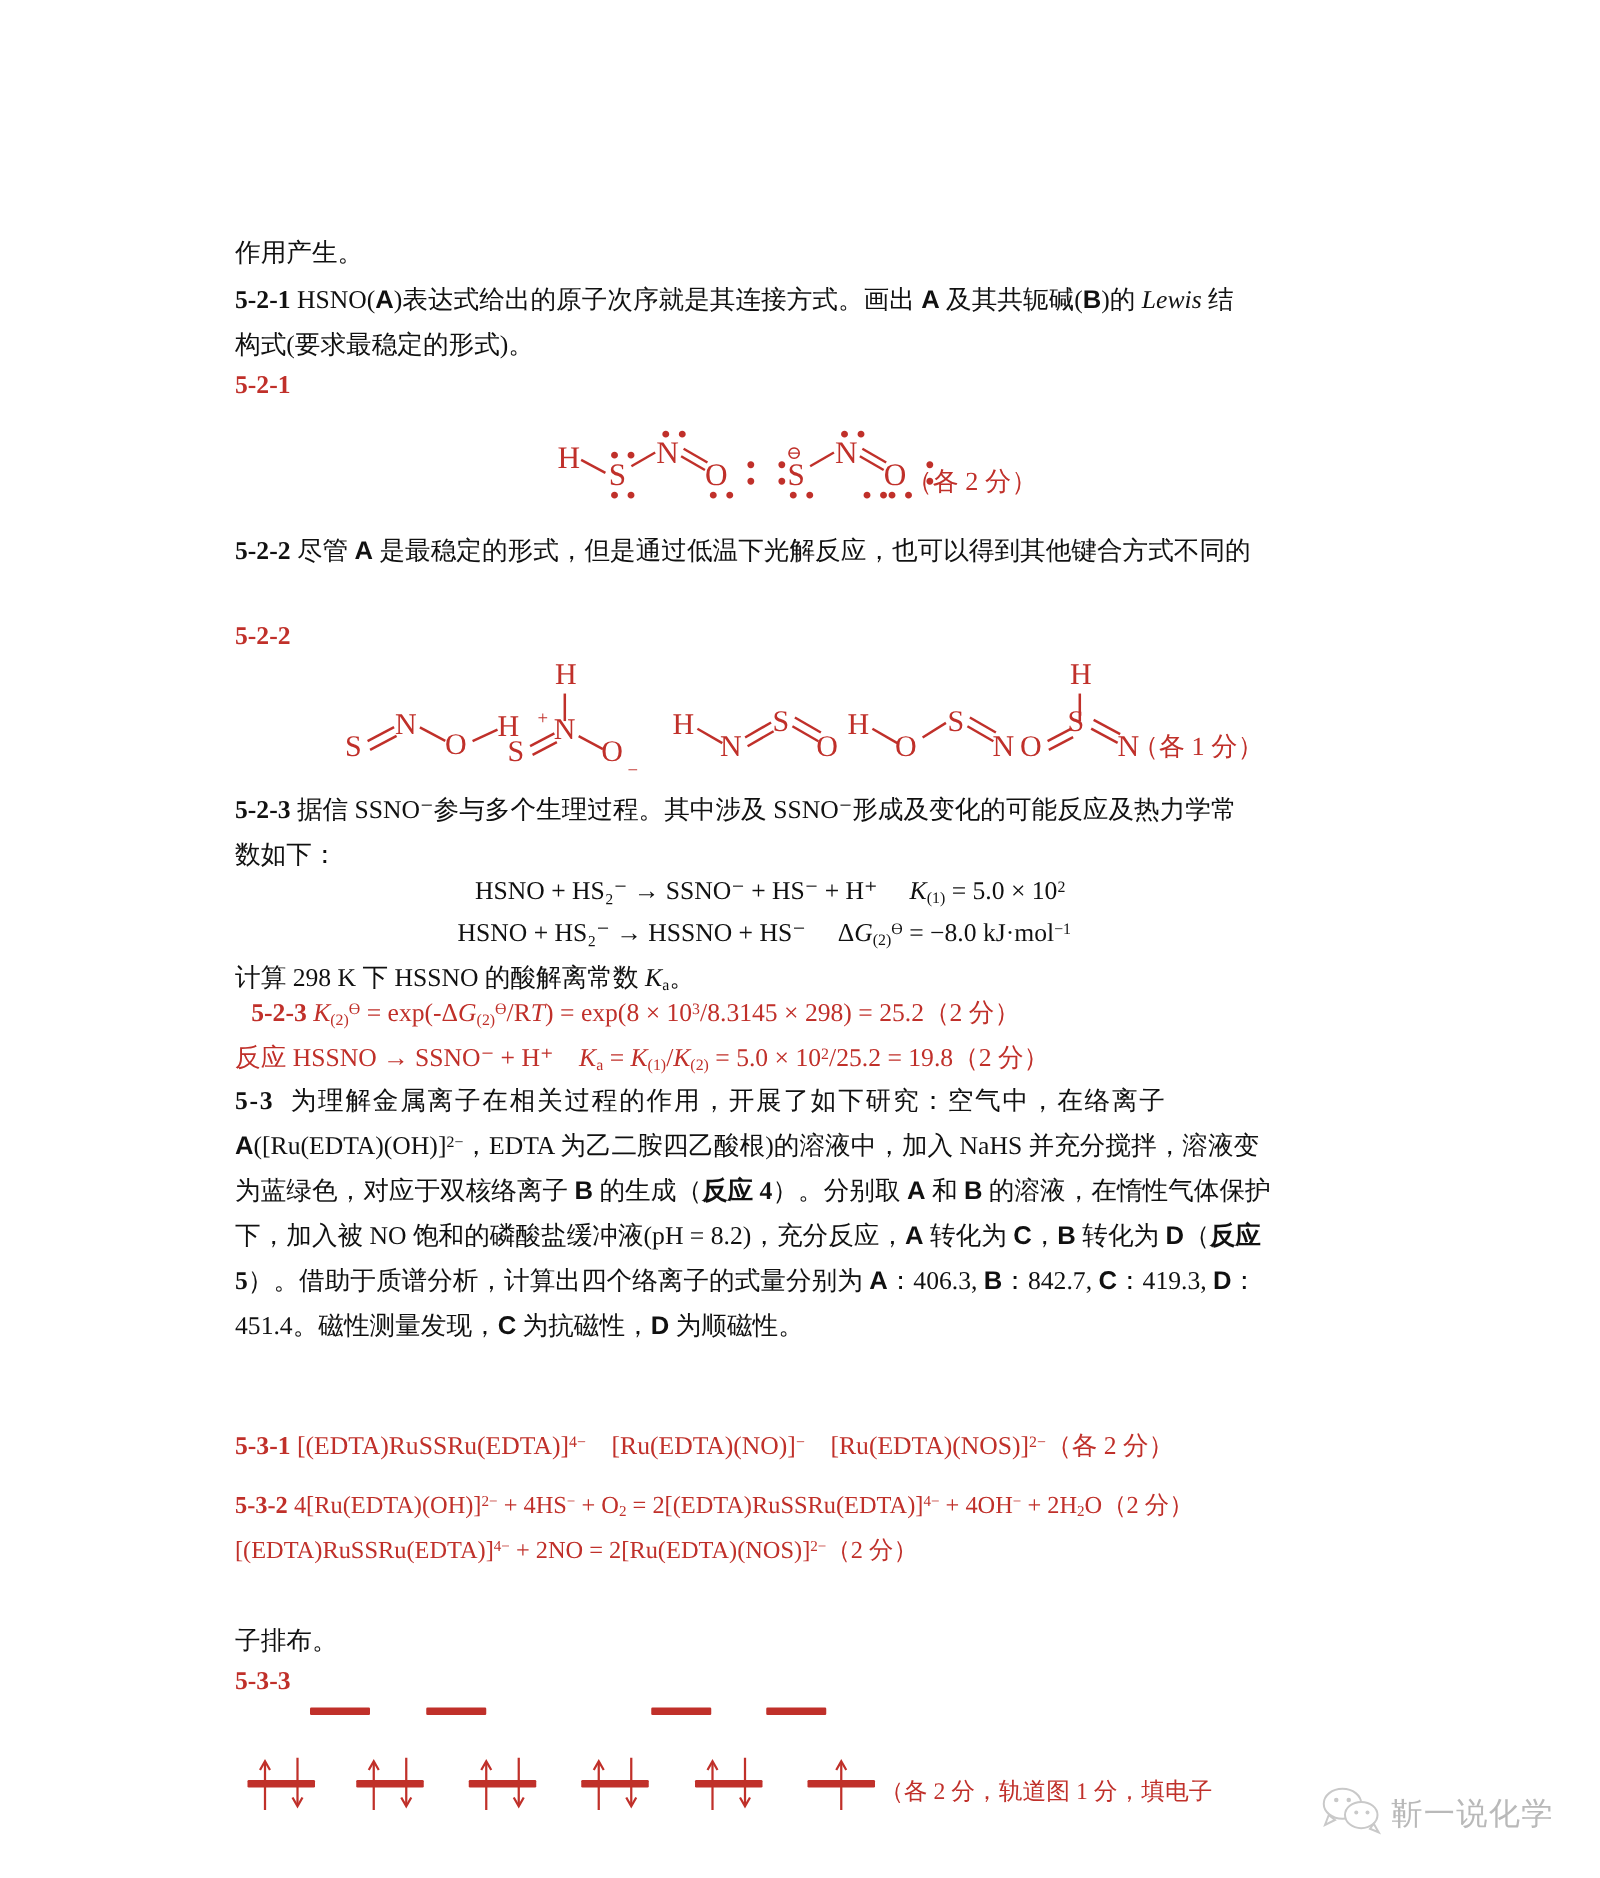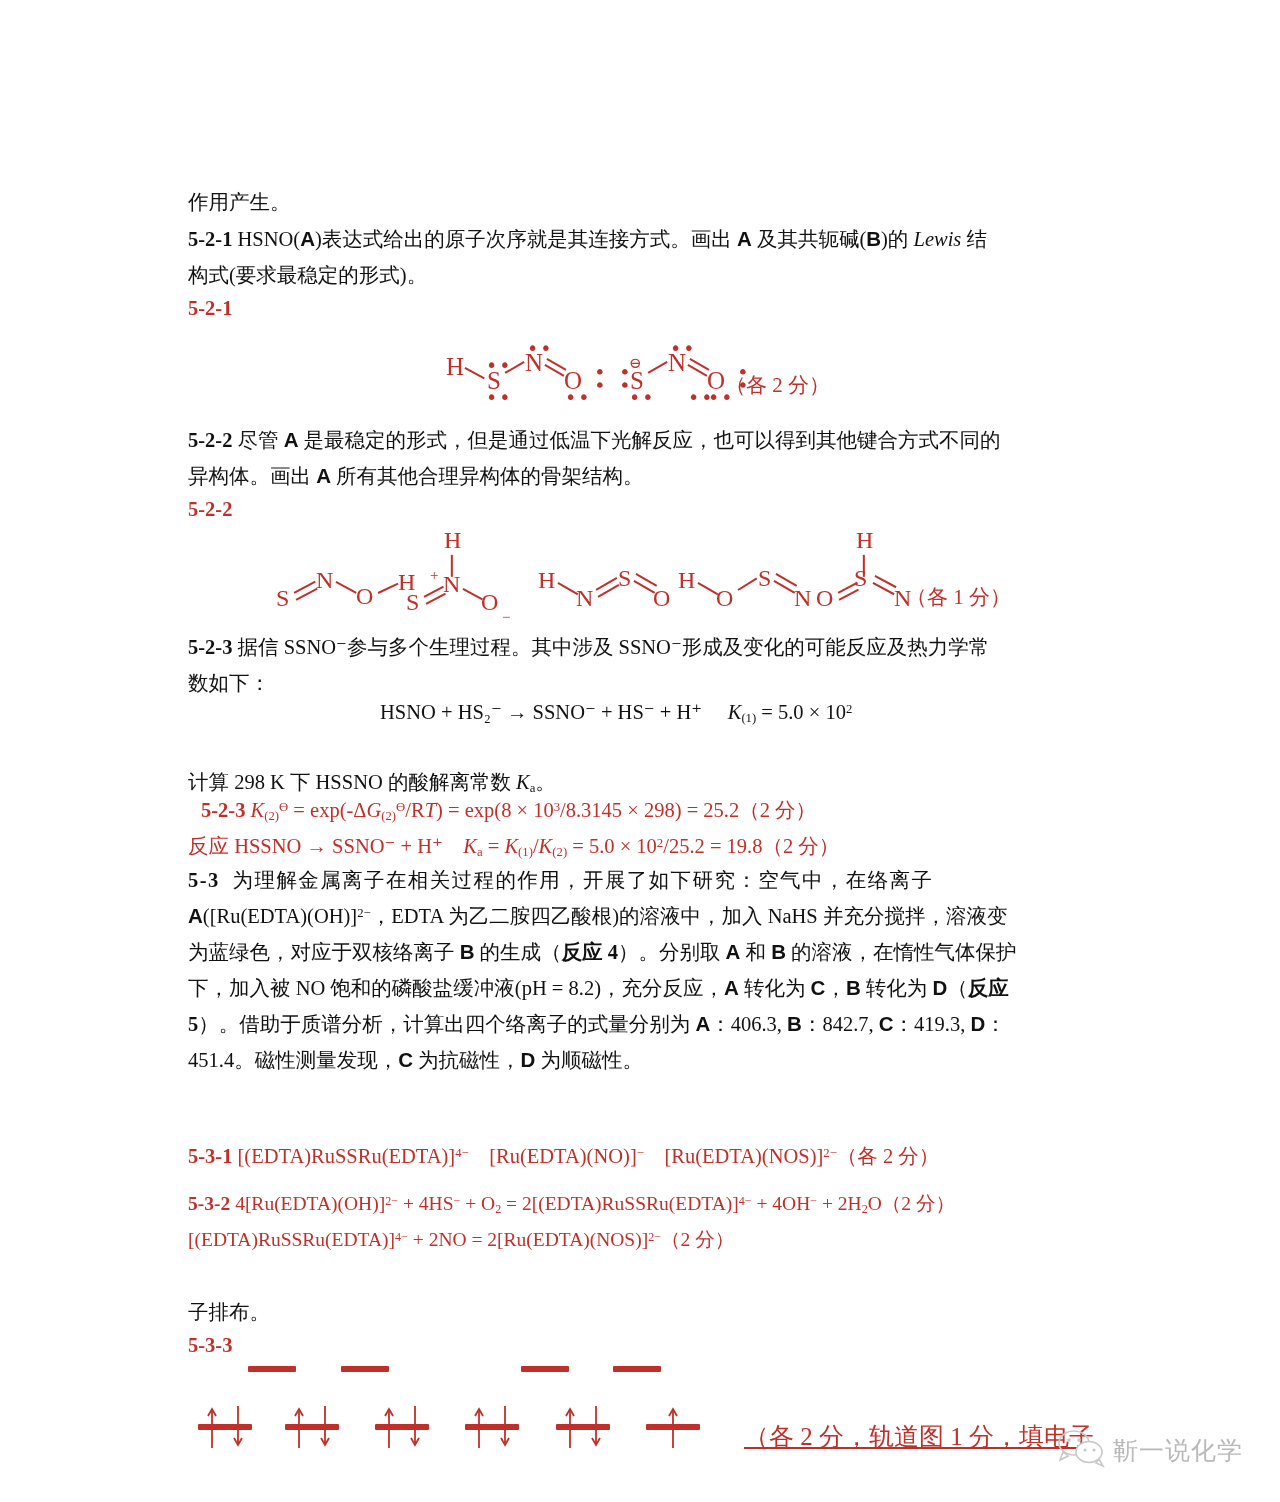--- a/index.html
+++ b/index.html
@@ -153,23 +153,20 @@
     <span class="dots" style="left:76px; top:48px;">••</span>
   </div>
 
   <div class="row red" style="left:537px; top:371px; font-size:21px;">
     <span>（各 2 分）</span>
   </div>
 
   <div class="row blk" style="left:0px; top:426px;">
     <b>5-2-2</b><span>&nbsp;</span><span>尽管 </span><b class="sans">A</b><span> 是最稳定的形式，但是通过低温下光解反应，也可以得到其他键合方式不同的</span>
   </div>
-  <div class="row blk" style="left:0px; top:462px;">
-    <span>异构体。画出 </span><b class="sans">A</b><span> 所有其他合理异构体的骨架结构。</span>
-  </div>
   <div class="row red b" style="left:0px; top:498px;">
     <span>5-2-2</span>
   </div>
 
   <div class="sk" style="left:88px; top:556px; width:130px; height:60px;">
     <span class="a" style="left:0px; top:30px;">S</span>
     <span class="bd" style="left:18px; top:36px; width:24px; transform:rotate(-28deg);"></span>
     <span class="bd" style="left:20px; top:43px; width:24px; transform:rotate(-28deg);"></span>
     <span class="a" style="left:40px; top:12px;">N</span>
     <span class="bd" style="left:60px; top:25px; width:23px; transform:rotate(28deg);"></span>
@@ -234,20 +231,23 @@
     <b>5-2-3</b><span>&nbsp;</span><span>据信  SSNO⁻参与多个生理过程。其中涉及  SSNO⁻形成及变化的可能反应及热力学常</span>
   </div>
   <div class="row blk" style="left:0px; top:669px;">
     <span>数如下：</span>
   </div>
 
   <div class="row blk" style="left:192px; top:700px;">
     <span>HSNO + HS₂⁻ → SSNO⁻ + HS⁻ + H⁺</span><span>&nbsp;&nbsp;&nbsp;&nbsp;&nbsp;</span><i>K</i><sub>(1)</sub><span> = 5.0 × 10</span><sup>2</sup>
   </div>
 
+  <div class="row blk" style="left:178px; top:734px;">
+    <span>HSNO + HS₂⁻ → HSSNO + HS⁻</span><span>&nbsp;&nbsp;&nbsp;&nbsp;&nbsp;</span><span>Δ<i>G</i></span><sub>(2)</sub><sup>Ө</sup><span> = −8.0 kJ·mol</span><sup>−1</sup>
+  </div>
 
   <div class="row blk" style="left:0px; top:768px;">
     <span>计算 298 K 下 HSSNO 的酸解离常数 </span><i>K</i><sub>a</sub><span>。</span>
   </div>
 
   <div class="row red" style="left:0px; top:796px;margin-left:13px;">
     <b>5-2-3</b><span>&nbsp;</span><i>K</i><sub>(2)</sub><sup>Ө</sup><span> = exp(-Δ</span><i>G</i><sub>(2)</sub><sup>Ө</sup><span>/R</span><i>T</i><span>) = exp(8 × 10</span><sup>3</sup><span>/8.3145 × 298) = 25.2（2 分）</span>
   </div>
 
   <div class="row red" style="left:0px; top:832px;">
@@ -371,21 +371,21 @@
     </span>
 
     <span class="arrUp" style="left:479px; top:46px;">
       <svg width="12" height="42" viewBox="0 0 12 42">
           <line x1="6" y1="42" x2="6" y2="4" stroke="#c0302a" stroke-width="1.8"></line>
           <polyline points="2,10 6,3 10,10" fill="none" stroke="#c0302a" stroke-width="1.8"></polyline>
         </svg>
     </span>
   </div>
 
-  <div class="row red" style="left:556px; top:1420px; font-size:25px;text-decoration:underline;">
+  <div class="row red" style="left:516px; top:1420px; font-size:19px;">
     <span>（各 2 分，轨道图 1 分，填电子</span>
   </div>
 
 </div>
 
 <div class="wmicon" style="left:1055px; top:1428px;">
   <svg width="54" height="40" viewBox="0 0 54 40">
     <ellipse cx="19" cy="15" rx="15" ry="12" fill="none" stroke="#c9c9c9" stroke-width="1.6"></ellipse>
     <polygon points="8,24 5,32 13,28" fill="none" stroke="#c9c9c9" stroke-width="1.6"></polygon>
     <circle cx="14" cy="12" r="1.8" fill="#c9c9c9"></circle>

